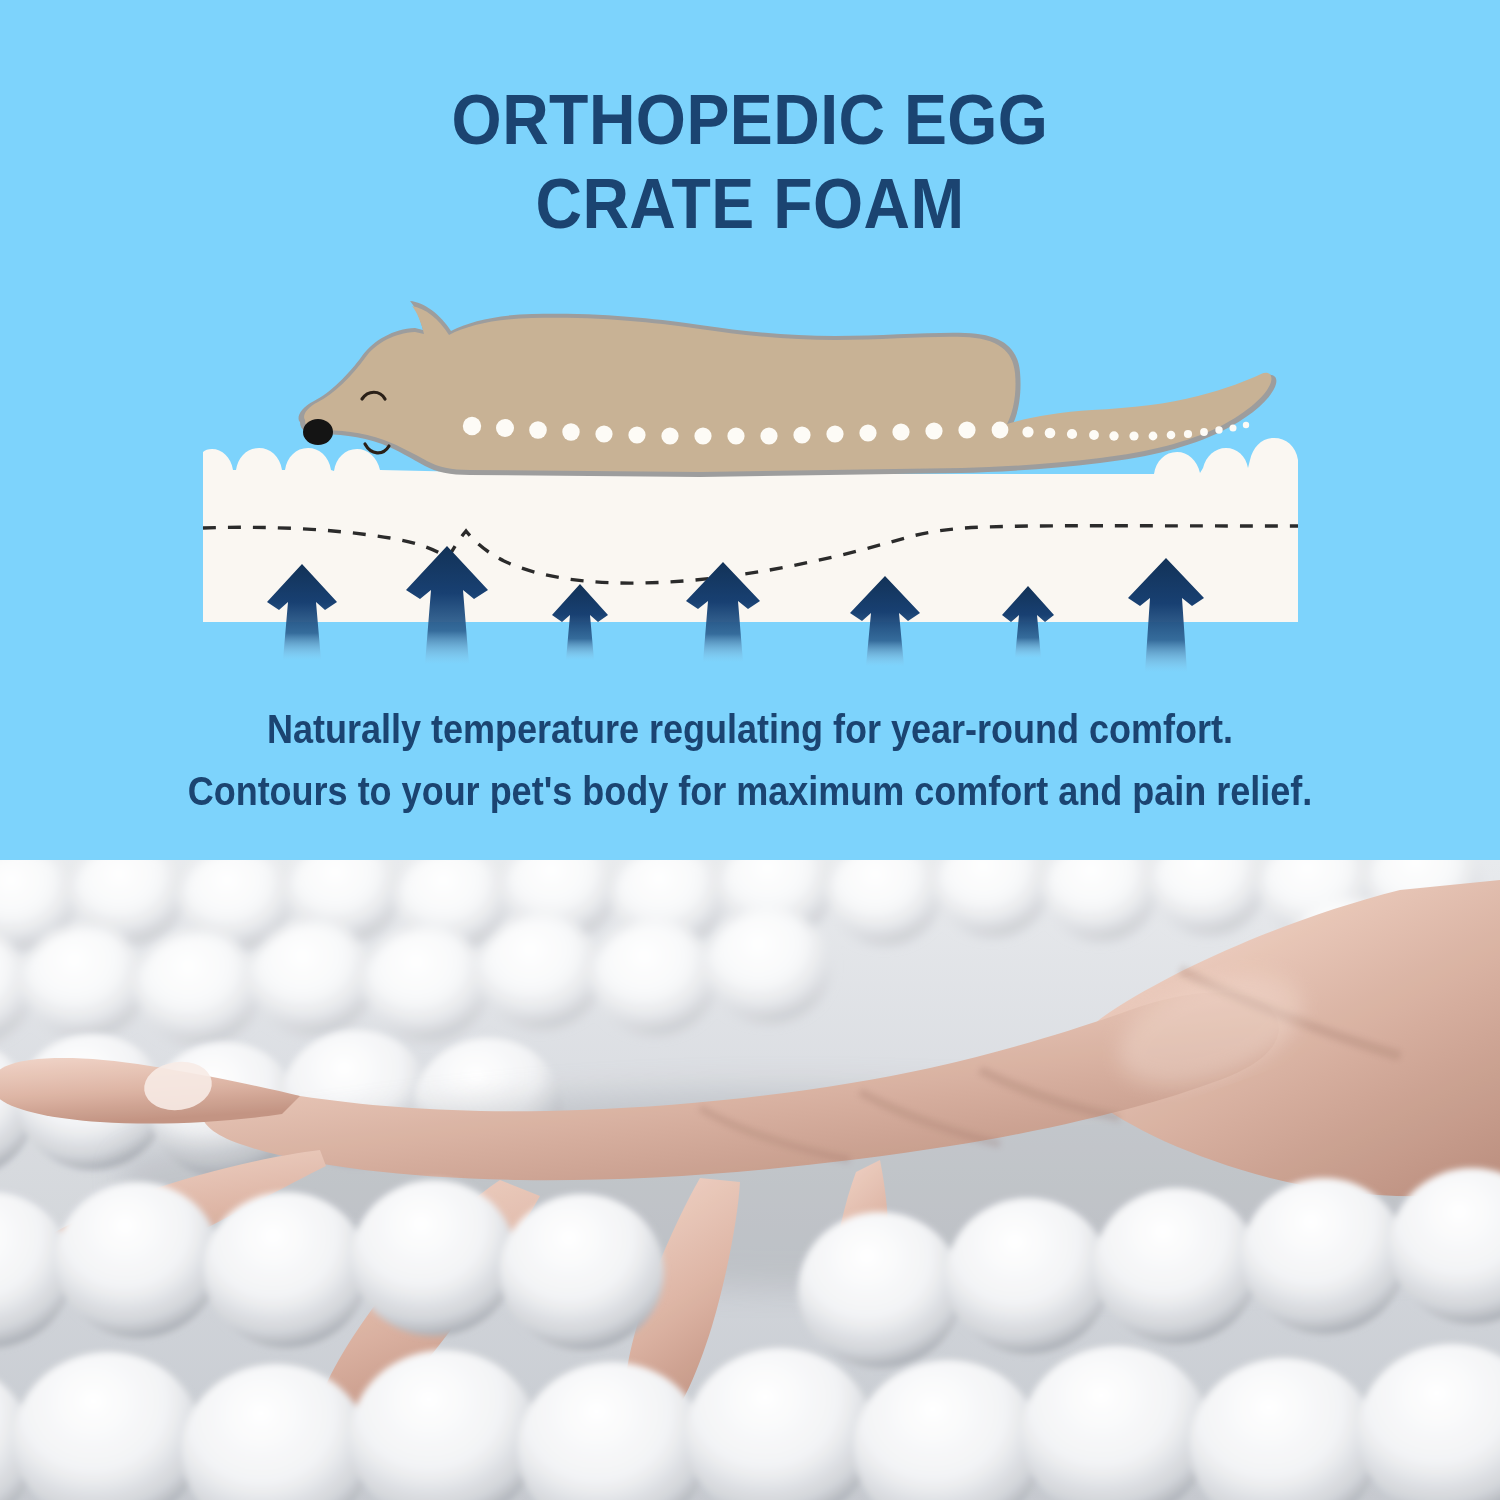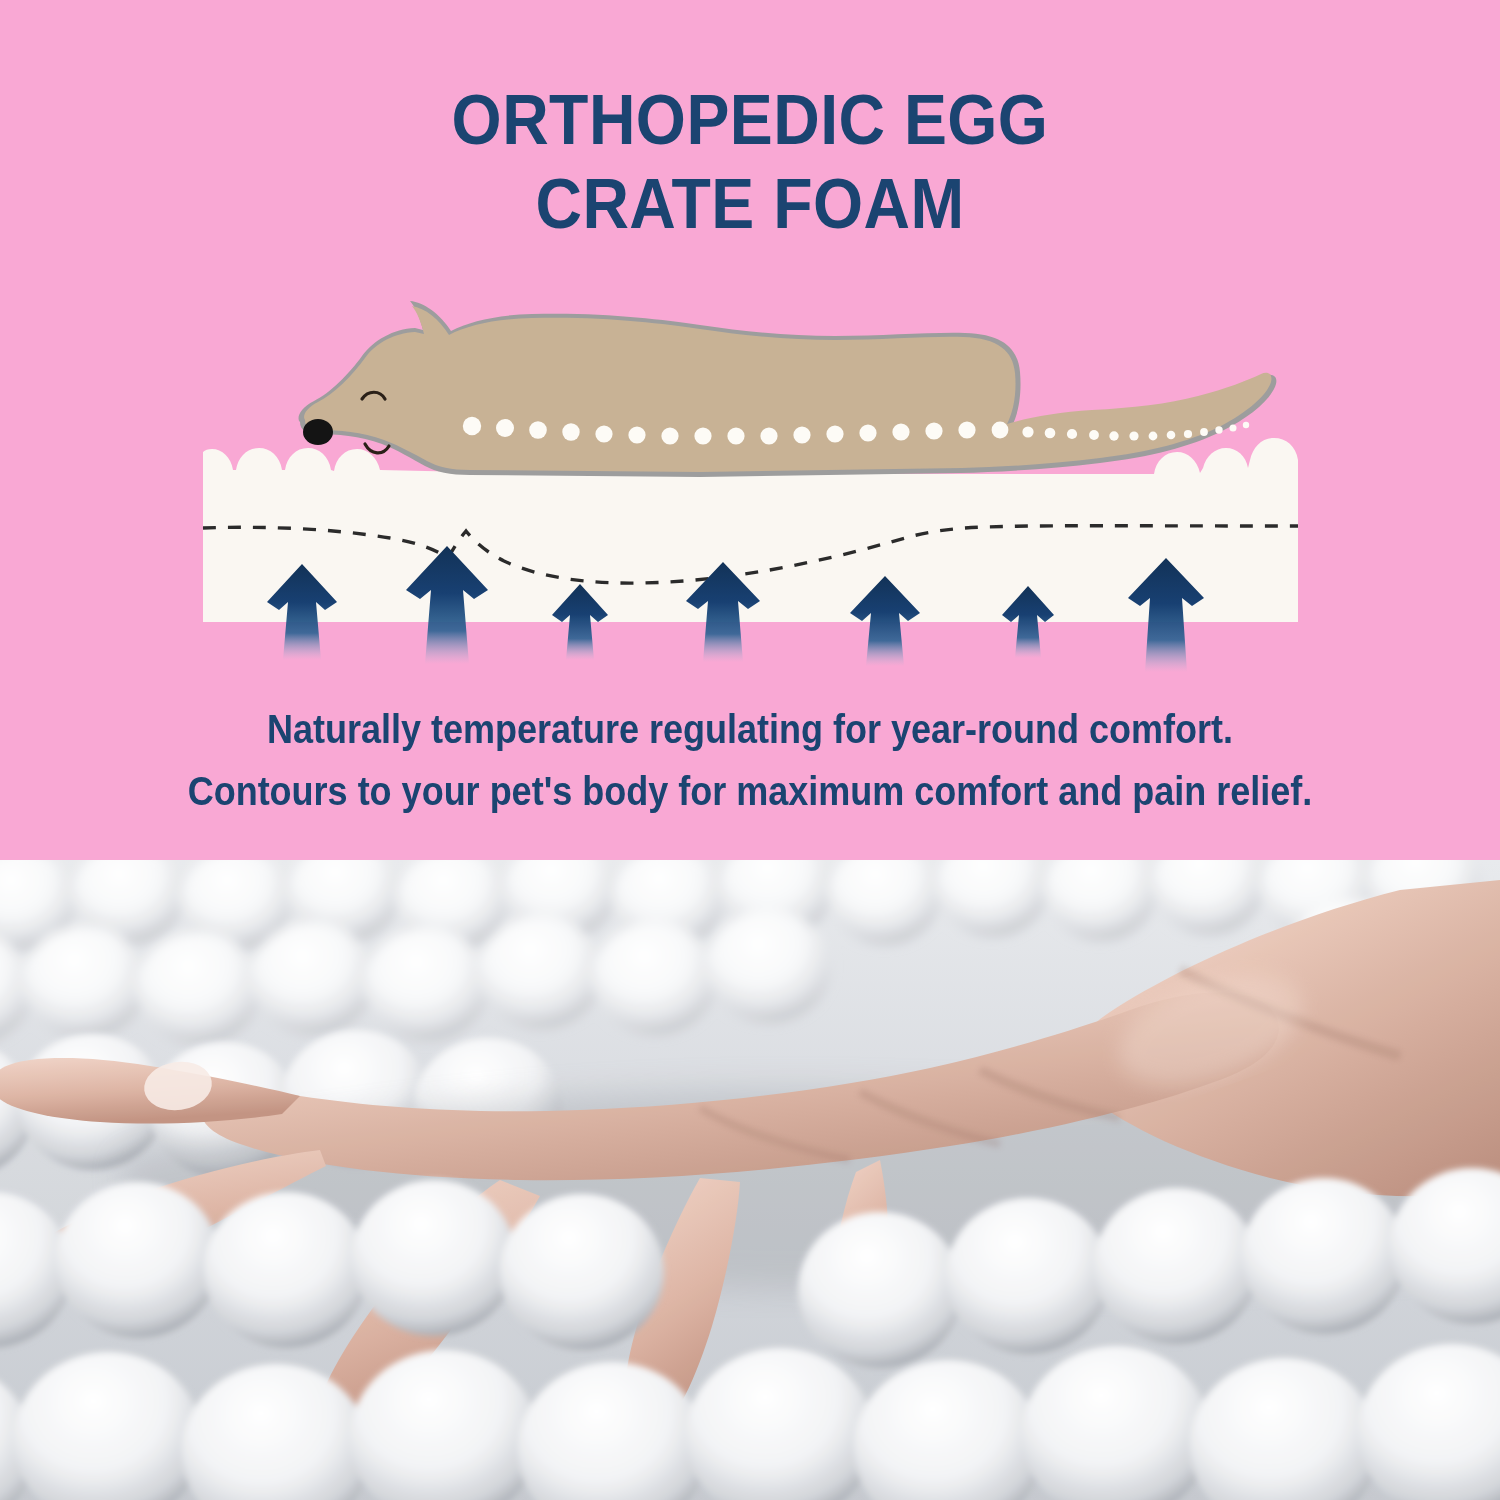--- a/index.html
+++ b/index.html
@@ -3,21 +3,21 @@
 <meta charset="utf-8">
 <style>
   html,body{margin:0;padding:0;background:#ffffff;}
   body{width:1500px;height:1500px;overflow:hidden;font-family:"Liberation Sans",sans-serif;}
 
   #page{position:relative;width:1500px;height:1500px;overflow:hidden;background:#ffffff;}
 
   
   #top-panel{
     position:absolute;left:0;top:0;width:1500px;height:860px;
-    background:#f9a8d4;
+    background:#7dd3fc;
   }
 
   #title{
     position:absolute;left:0;top:78px;width:1500px;
     text-align:center;
     color:#1b4471;
     font-family:"Liberation Sans",sans-serif;
     font-weight:bold;
     font-size:70px;
     line-height:84px;

